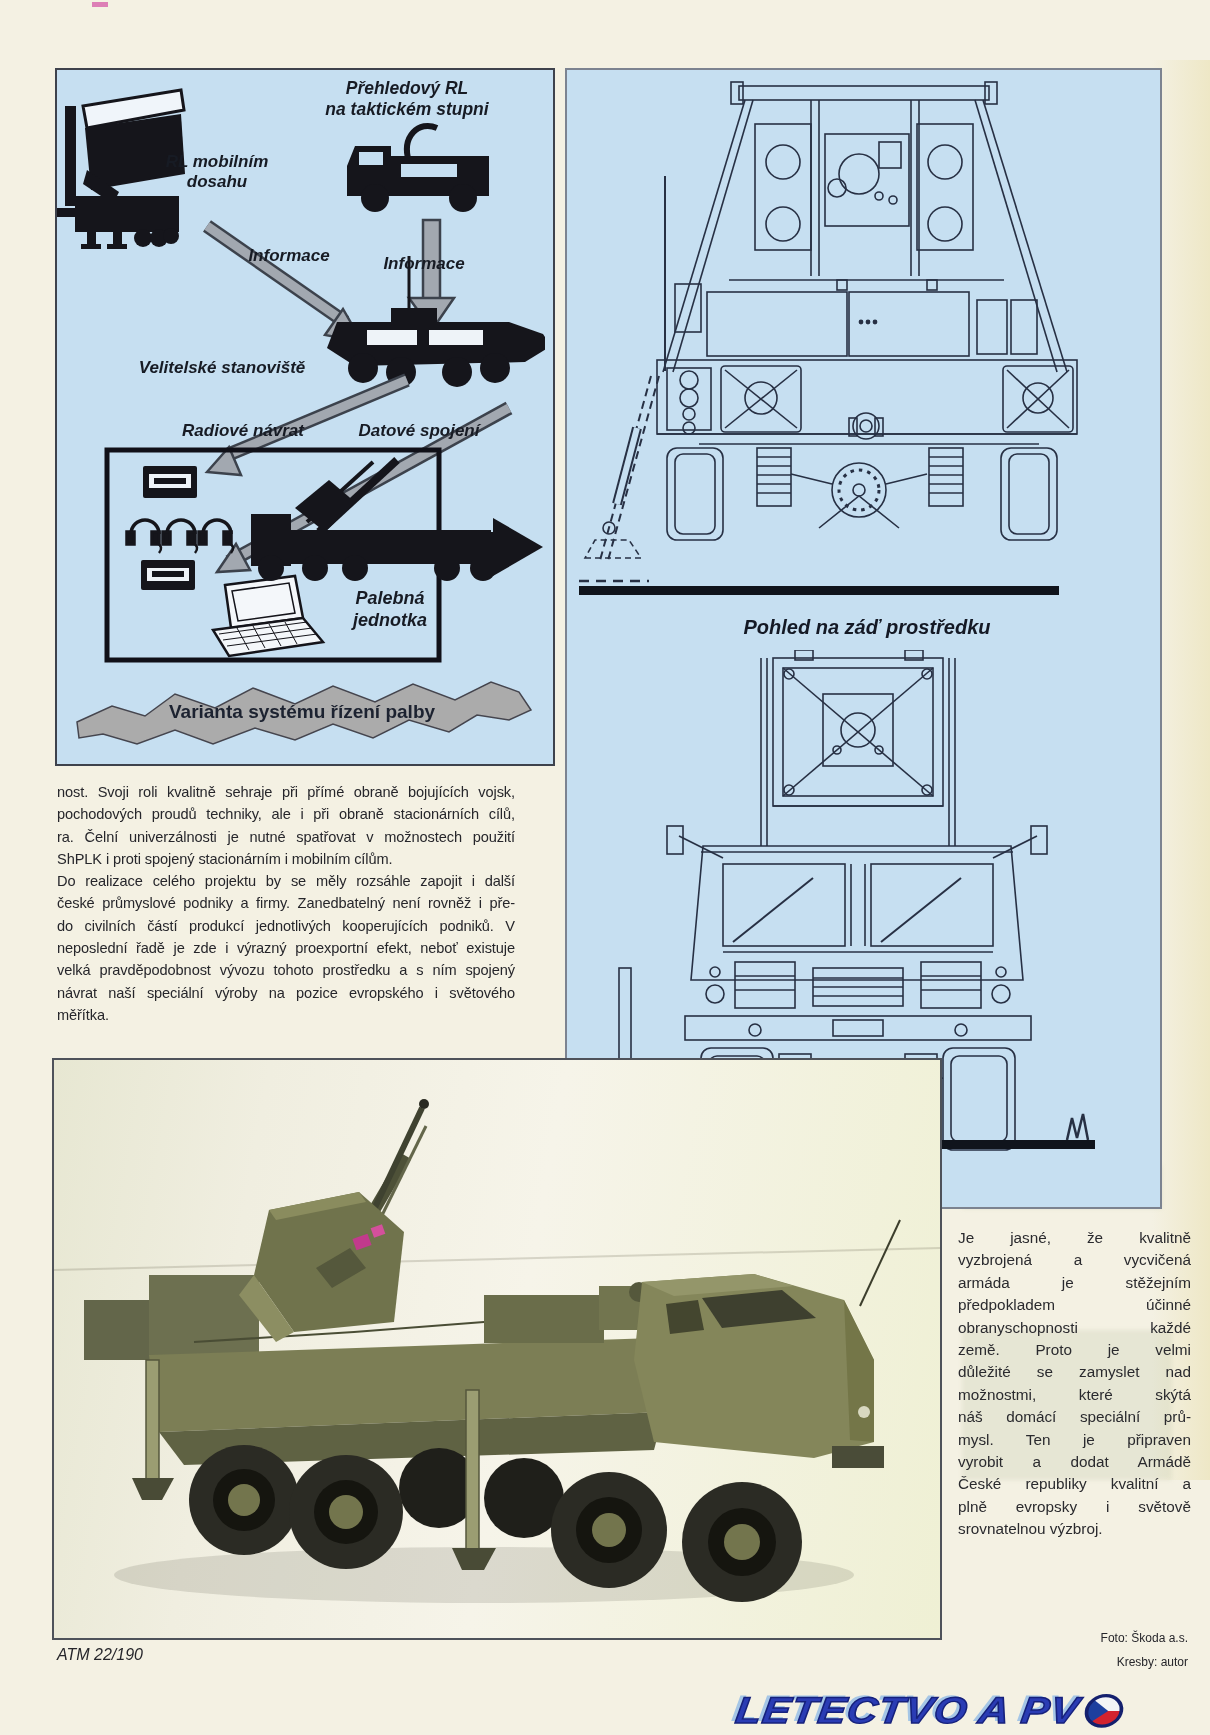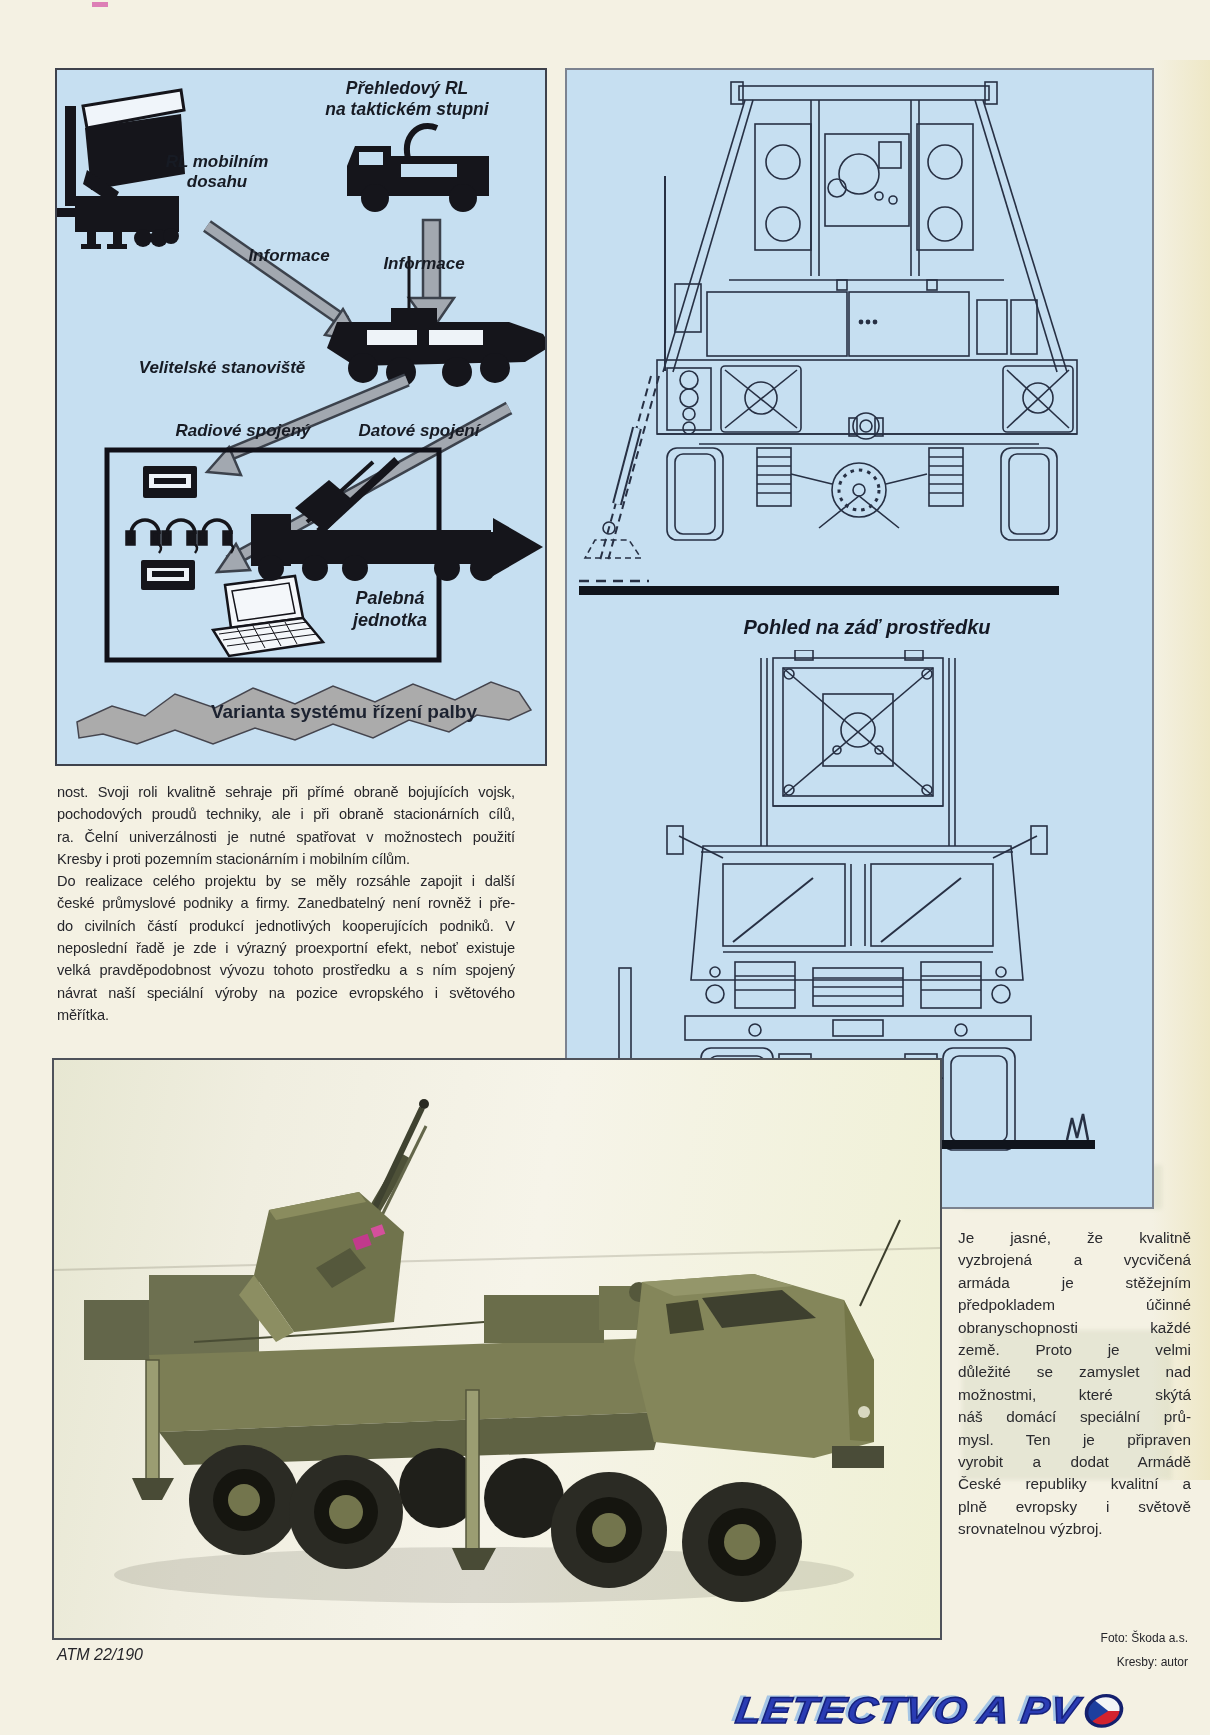--- a/index.html
+++ b/index.html
@@ -1,25 +1,25 @@
 <!DOCTYPE html>
 <html><head>
 <meta charset="utf-8">
 <style>
   html,body{margin:0;padding:0;background:#d9d5c4;}
   .page{position:relative;width:1210px;height:1735px;background:#f4f1e3;overflow:hidden;
         font-family:"Liberation Sans",sans-serif;}
   .abs{position:absolute;}
-  .panel{position:absolute;background:#c6dff1;}
+  .panel{position:absolute;background:#c6dff1;padding-left:8px;}
   .left-panel{left:55px;top:68px;width:488px;height:694px;border:2px solid #3e424c;}
   .right-panel{left:565px;top:68px;width:585px;height:1137px;border:2px solid #7c8390;}
   .lbl{position:absolute;font-style:italic;font-weight:bold;color:#171b24;text-align:center;
        white-space:pre-line;line-height:1.2;font-size:17px;}
   .cap{position:absolute;font-style:italic;font-weight:bold;color:#141925;font-size:20px;text-align:center;}
-  .camo-cap{position:absolute;font-weight:bold;font-style:normal;color:#1c2230;font-size:19px;text-align:right;}
+  .camo-cap{position:absolute;font-weight:bold;font-style:normal;color:#1c2230;font-size:19px;text-align:center;}
   .article{position:absolute;left:57px;top:781px;width:458px;font-size:14.6px;line-height:22.3px;
            color:#26262b;letter-spacing:-0.1px;}
   .jlines div{text-align:justify;text-align-last:justify;}
   .jlines div:last-child{text-align-last:left;}
   .photo{position:absolute;left:52px;top:1058px;width:886px;height:578px;border:2px solid #4e525a;
          background:linear-gradient(100deg,#e7e7d2 0%,#f0eee0 22%,#f6f4e9 52%,#eff0d4 100%);}
   .sidebar{position:absolute;left:958px;top:1227px;width:233px;font-size:15.3px;line-height:22.4px;color:#2a2a2e;}
   .sidebar .source{margin-top:24px;}
   .credits{position:absolute;right:22px;top:1626px;text-align:right;font-size:12px;line-height:24px;color:#26262b;}
   .footer{position:absolute;left:57px;top:1646px;font-style:italic;font-size:16px;color:#26262b;}
@@ -171,21 +171,21 @@
       <path d="M20,652 L55,636 L88,646 L118,624 L158,638 L196,618 L238,634 L276,616 L318,632 L356,614 L398,630 L434,612 L462,622 L474,640 L452,650 L420,645 L392,662 L352,650 L316,668 L276,654 L238,670 L198,658 L156,674 L118,660 L80,674 L46,664 L22,668 Z" fill="#ababab" stroke="#45454e" stroke-width="1.5"></path>
     </svg>
 
     <div class="lbl" style="left:250px;top:8px;width:200px;font-size:17.5px;">Přehledový RL
 na taktickém stupni</div>
     <div class="lbl" style="left:92px;top:82px;width:136px;">RL mobilním
 dosahu</div>
     <div class="lbl" style="left:172px;top:176px;width:120px;">Informace</div>
     <div class="lbl" style="left:302px;top:184px;width:130px;">Informace</div>
     <div class="lbl" style="left:50px;top:288px;width:230px;">Velitelské stanoviště</div>
-    <div class="lbl" style="left:98px;top:351px;width:176px;">Radiové spojený</div>
+    <div class="lbl" style="left:98px;top:351px;width:176px;">Radiové návrat</div>
     <div class="lbl" style="left:280px;top:351px;width:164px;">Datové spojení</div>
     <div class="lbl" style="left:282px;top:518px;width:102px;font-size:18px;">Palebná
 jednotka</div>
     <div class="camo-cap" style="left:70px;top:631px;width:350px;">Varianta systému řízení palby</div>
   </div>
 
   <div class="panel right-panel">
 
     <svg width="545" height="530" viewBox="0 0 545 530" class="abs" style="left:12px;top:6px;" stroke="#273044" fill="none" stroke-width="1.6">
       <rect x="160" y="10" width="250" height="14"></rect>
@@ -370,21 +370,21 @@
       <rect x="15" y="490" width="505" height="9" fill="#10141c" stroke="none"></rect>
     </svg>
     <div class="cap" style="left:50px;top:1098px;width:380px;">Čelní pohled</div>
   </div>
 
   <div class="article">
     <div class="jlines">
         <div>nost. Svoji roli kvalitně sehraje při přímé obraně bojujících vojsk,</div>
         <div>pochodových proudů techniky, ale i při obraně stacionárních cílů,</div>
         <div>ra. Čelní univerzálnosti je nutné spatřovat v možnostech použití</div>
-        <div>Kresby i proti pozemním stacionárním i mobilním cílům.</div>
+        <div>ShPLK i proti spojený stacionárním i mobilním cílům.</div>
       </div>
     <div class="jlines">
         <div>Do realizace celého projektu by se měly rozsáhle zapojit i další</div>
         <div>české průmyslové podniky a firmy. Zanedbatelný není rovněž i pře-</div>
         <div>do civilních částí produkcí jednotlivých kooperujících podniků. V</div>
         <div>neposlední řadě je zde i výrazný proexportní efekt, neboť existuje</div>
         <div>velká pravděpodobnost vývozu tohoto prostředku a s ním spojený</div>
         <div>návrat naší speciální výroby na pozice evropského i světového</div>
         <div>měřítka.</div>
       </div>

